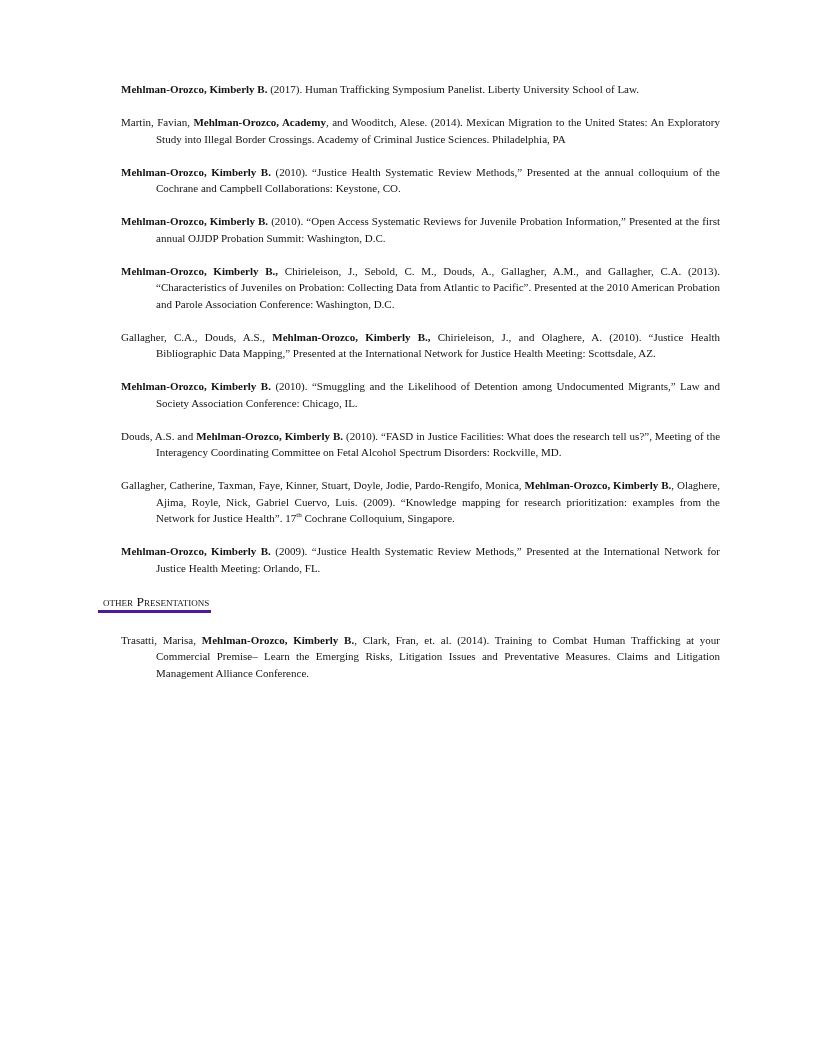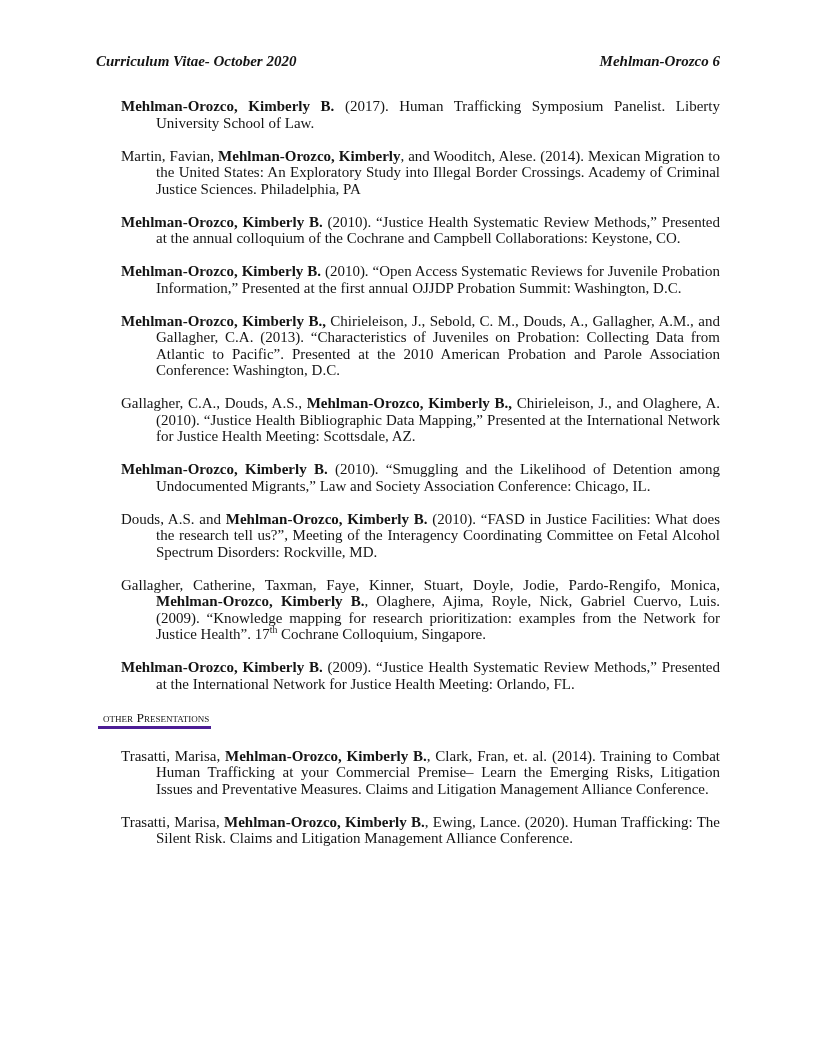--- a/index.html
+++ b/index.html
@@ -30,21 +30,21 @@
     font-size: 15px;
     line-height: 17px;
   }
   .content {
     margin-top: 28px;
   }
   p.entry {
     margin: 0 0 16.5px 0;
     padding-left: 60px;
     text-indent: -35px;
-    font-size: 15px;
+    font-size: 11px;
     line-height: 16.5px;
     text-align: justify;
   }
   p.entry .b { font-weight: bold; }
   p.entry sup {
     font-size: 0.65em;
     vertical-align: super;
     line-height: 0;
   }
   .section-heading {
@@ -57,41 +57,36 @@
     border-bottom: 3px solid #4c1d95;
     padding: 0 2px 0 5px;
   }
   .sc { font-variant: small-caps; }
   .lc { text-transform: lowercase; }
 </style>
 </head>
 <body>
 
 <div class="sheet">
-  <div class="header">
-    <span>Curriculum Vitae- October 2020</span>
-    <span>Mehlman-Orozco 6</span>
-  </div>
 
   <div class="content">
     <div id="conf-entries">
         <p class="entry"><span class="b">Mehlman-Orozco, Kimberly B.</span><span> (2017). Human Trafficking Symposium Panelist. Liberty University School of Law.</span></p>
-        <p class="entry"><span>Martin, Favian, </span><span class="b">Mehlman-Orozco, Kimberly</span><span>, and Wooditch, Alese. (2014). Mexican Migration to the United States: An Exploratory Study into Illegal Border Crossings. Academy of Criminal Justice Sciences. Philadelphia, PA</span></p>
+        <p class="entry"><span>Martin, Favian, </span><span class="b">Mehlman-Orozco, Academy</span><span>, and Wooditch, Alese. (2014). Mexican Migration to the United States: An Exploratory Study into Illegal Border Crossings. Academy of Criminal Justice Sciences. Philadelphia, PA</span></p>
         <p class="entry"><span class="b">Mehlman-Orozco, Kimberly B.</span><span> (2010). “Justice Health Systematic Review Methods,” Presented at the annual colloquium of the Cochrane and Campbell Collaborations: Keystone, CO.</span></p>
         <p class="entry"><span class="b">Mehlman-Orozco, Kimberly B.</span><span> (2010). “Open Access Systematic Reviews for Juvenile Probation Information,” Presented at the first annual OJJDP Probation Summit: Washington, D.C.</span></p>
         <p class="entry"><span class="b">Mehlman-Orozco, Kimberly B.,</span><span> Chirieleison, J., Sebold, C. M., Douds, A., Gallagher, A.M., and Gallagher, C.A. (2013). “Characteristics of Juveniles on Probation: Collecting Data from Atlantic to Pacific”. Presented at the 2010 American Probation and Parole Association Conference: Washington, D.C.</span></p>
         <p class="entry"><span>Gallagher, C.A., Douds, A.S., </span><span class="b">Mehlman-Orozco, Kimberly B.,</span><span> Chirieleison, J., and Olaghere, A. (2010). “Justice Health Bibliographic Data Mapping,” Presented at the International Network for Justice Health Meeting: Scottsdale, AZ.</span></p>
         <p class="entry"><span class="b">Mehlman-Orozco, Kimberly B.</span><span> (2010). “Smuggling and the Likelihood of Detention among Undocumented Migrants,” Law and Society Association Conference: Chicago, IL.</span></p>
         <p class="entry"><span>Douds, A.S. and </span><span class="b">Mehlman-Orozco, Kimberly B.</span><span> (2010). “FASD in Justice Facilities: What does the research tell us?”, Meeting of the Interagency Coordinating Committee on Fetal Alcohol Spectrum Disorders: Rockville, MD.</span></p>
         <p class="entry"><span>Gallagher, Catherine, Taxman, Faye, Kinner, Stuart, Doyle, Jodie, Pardo-Rengifo, Monica, </span><span class="b">Mehlman-Orozco, Kimberly B.</span><span>, Olaghere, Ajima, Royle, Nick, Gabriel Cuervo, Luis. (2009). “Knowledge mapping for research prioritization: examples from the Network for Justice Health”. 17</span><sup>th</sup><span> Cochrane Colloquium, Singapore.</span></p>
         <p class="entry"><span class="b">Mehlman-Orozco, Kimberly B.</span><span> (2009). “Justice Health Systematic Review Methods,” Presented at the International Network for Justice Health Meeting: Orlando, FL.</span></p>
       </div>
 
     <div class="section-heading">
       <span class="underl"><span class="sc lc">Other</span><span class="sc"> Presentations</span></span>
     </div>
 
     <div id="other-entries">
         <p class="entry"><span>Trasatti, Marisa, </span><span class="b">Mehlman-Orozco, Kimberly B.</span><span>, Clark, Fran, et. al. (2014). Training to Combat Human Trafficking at your Commercial Premise– Learn the Emerging Risks, Litigation Issues and Preventative Measures. Claims and Litigation Management Alliance Conference.</span></p>
-        <p class="entry"><span>Trasatti, Marisa, </span><span class="b">Mehlman-Orozco, Kimberly B.</span><span>, Ewing, Lance. (2020). Human Trafficking: The Silent Risk. Claims and Litigation Management Alliance Conference.</span></p>
       </div>
   </div>
 </div>
 
 </body></html>

